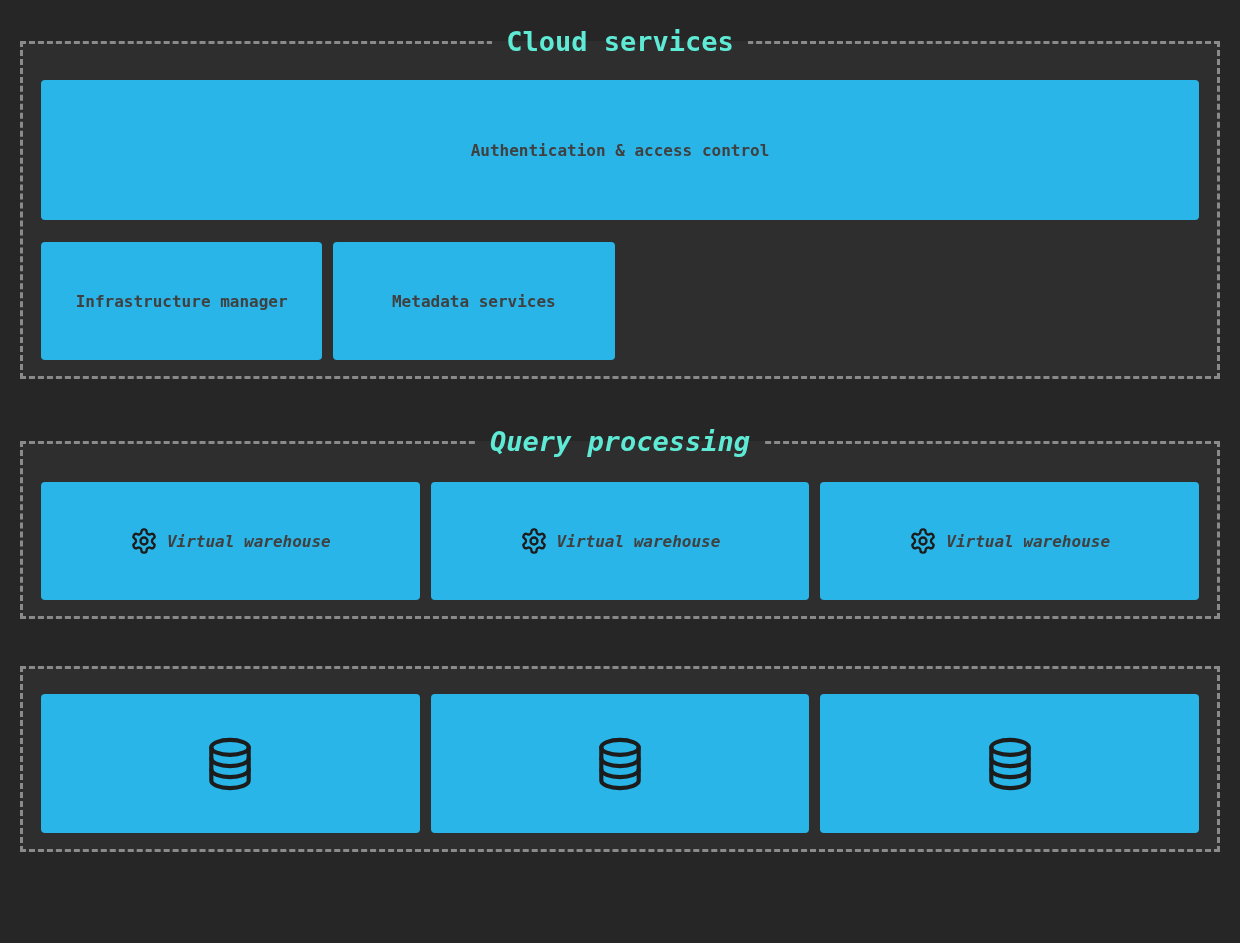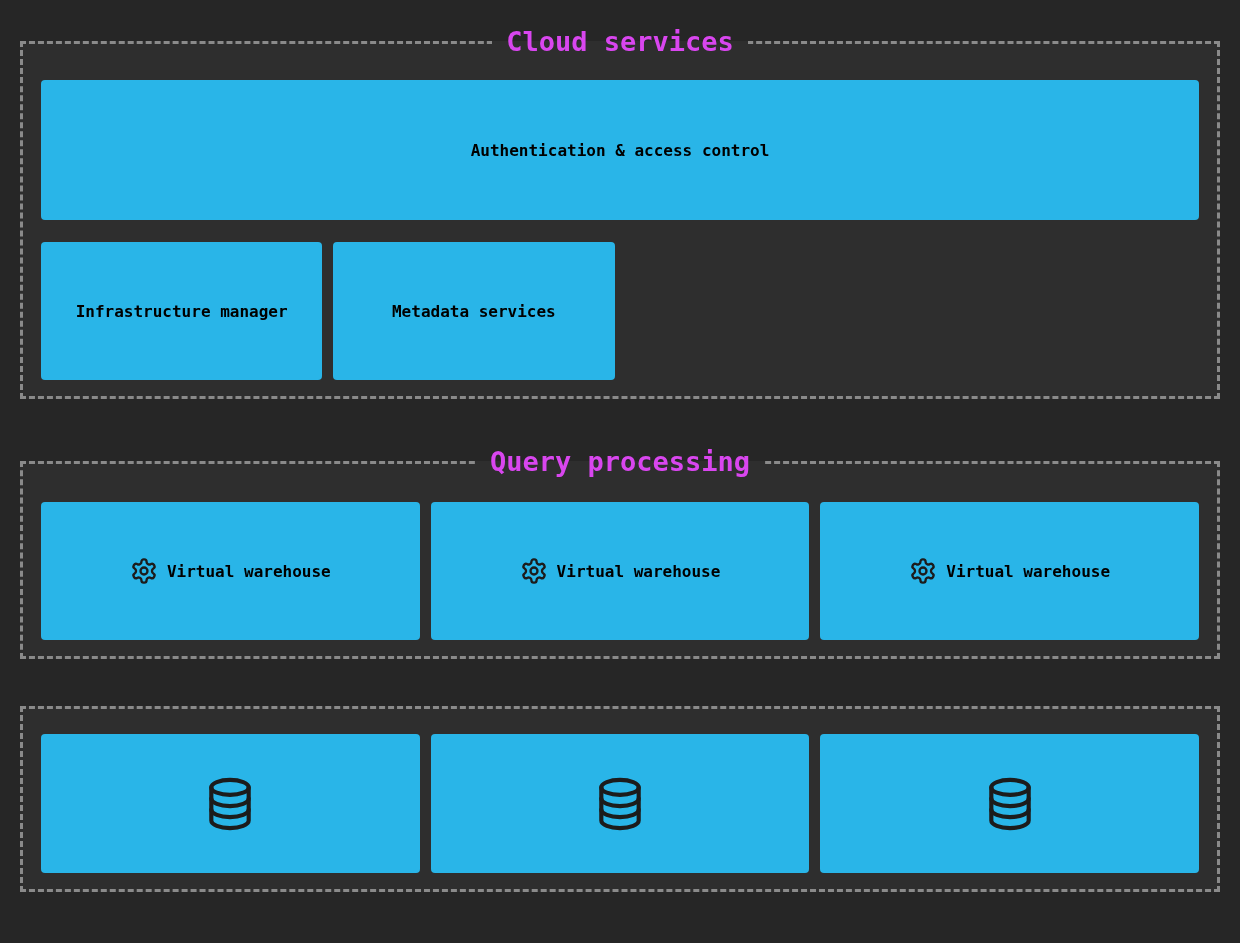--- a/index.html
+++ b/index.html
@@ -15,53 +15,53 @@
     font-family: "DejaVu Sans Mono", "Liberation Mono", monospace;
     overflow: hidden;
   }
   fieldset.section {
     margin: 0;
     border: 3px dashed #8a8a8a;
     background: #2e2e2e;
     min-inline-size: 0;
   }
   #section-cloud-services { padding: 22px 18px 16px 18px; }
-  #section-query-processing { margin-top: 47px; padding: 24px 18px 16px 18px; }
+  #section-query-processing { margin-top: 47px; padding: 24px 18px 16px 18px; font-style: italic; }
   #section-database-storage { margin-top: 47px; padding: 25px 18px 16px 18px; }
   legend.section-title {
     margin: 0 auto;
     padding: 0 14px;
     font-size: 27px;
     line-height: 32px;
     font-weight: 700;
-    color: #d946ef;
+    color: #5eead4;
     white-space: nowrap;
   }
   .box {
     background: #29b5e8;
     border-radius: 4px;
     display: flex;
     align-items: center;
     justify-content: center;
-    color: #000000;
+    color: #404040;
     font-size: 16px;
     font-weight: 700;
     text-align: center;
   }
   .wide-box {
     height: 140px;
     margin-bottom: 22px;
   }
   .grid {
     display: grid;
     gap: 11px;
   }
   .cols-4 { grid-template-columns: repeat(4, 1fr); }
   .cols-3 { grid-template-columns: repeat(3, 1fr); }
-  .cell { height: 138px; }
+  .cell { height: 118px; }
   #section-database-storage .cell { height: 139px; }
   .stack {
     flex-direction: row;
     gap: 9px;
   }
   .icon {
     display: block;
     line-height: 0;
   }
   .icon svg { display: block; }

